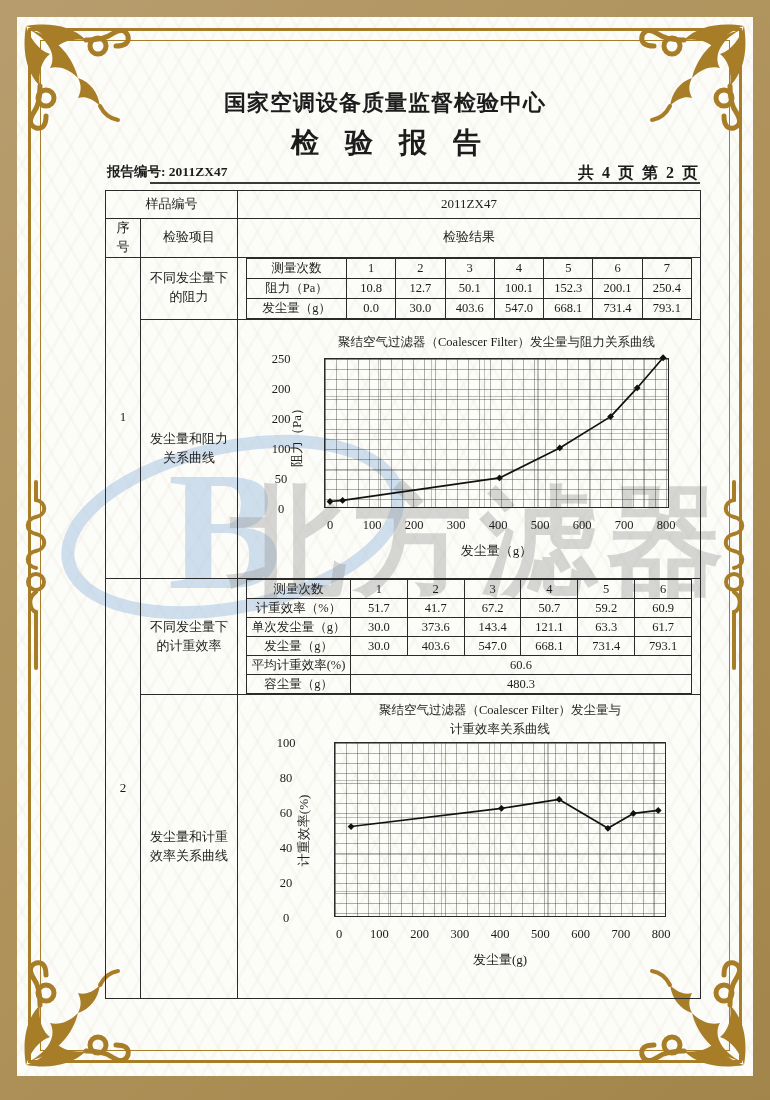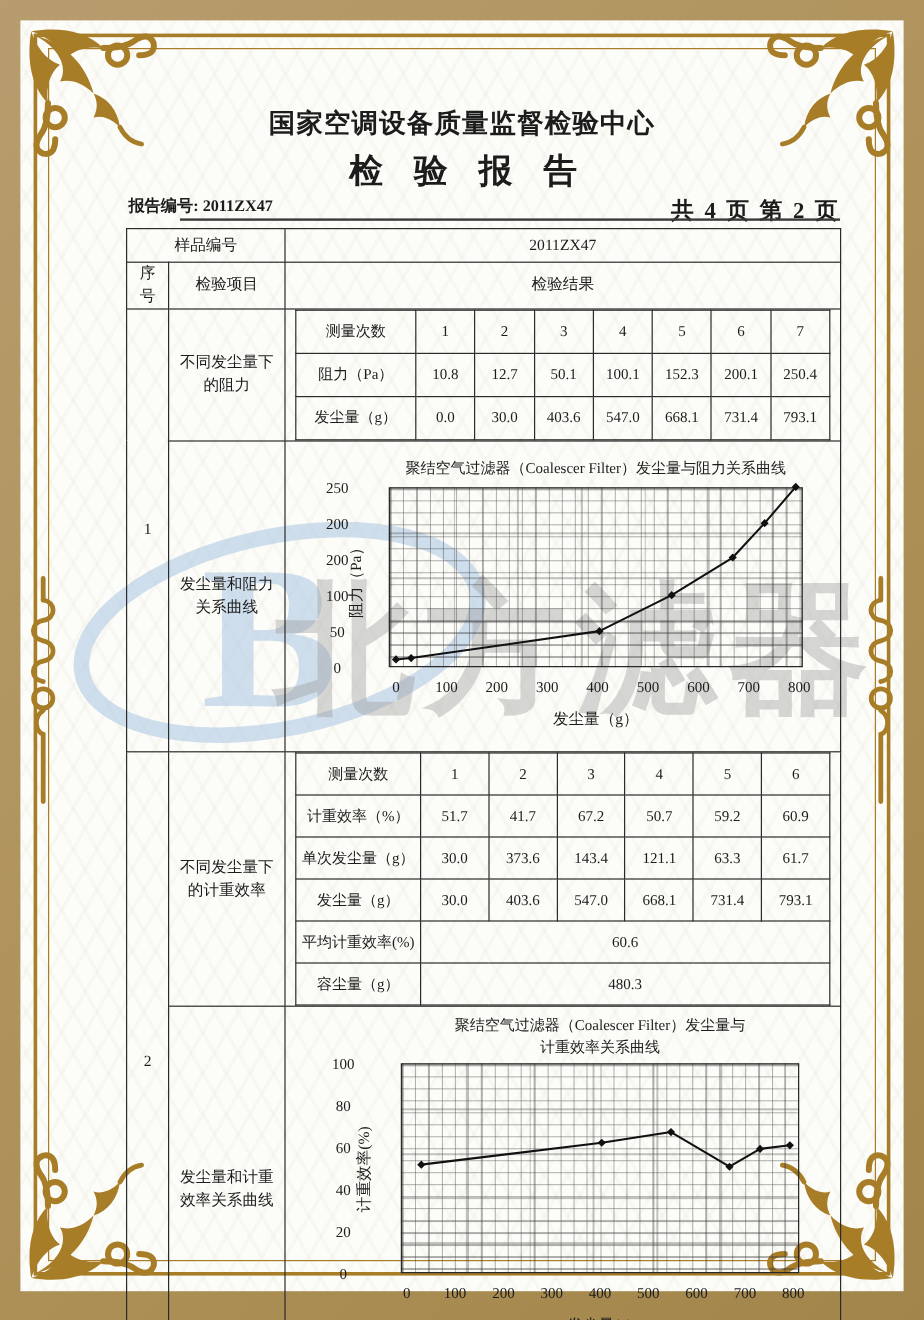--- a/index.html
+++ b/index.html
@@ -29,33 +29,33 @@
          color:#9d9d9d;opacity:.40;letter-spacing:8px;white-space:nowrap;}
   .wm-en{position:absolute;left:230px;top:596px;font-size:19px;font-weight:bold;color:#c6c6c6;
          opacity:.8;letter-spacing:2.5px;white-space:nowrap;}
   
   .content{position:absolute;inset:0;z-index:4;}
   .center-name{position:absolute;left:0;right:0;top:88px;text-align:center;
                font-size:22px;font-weight:bold;letter-spacing:1px;}
   .report-title{position:absolute;left:28px;right:0;top:124px;text-align:center;
                 font-size:28px;font-weight:bold;letter-spacing:26px;}
   .meta-left{position:absolute;left:107px;top:163px;font-size:13.5px;font-weight:bold;}
-  .meta-right{position:absolute;right:70px;top:163px;font-size:19px;font-weight:bold;letter-spacing:2px;}
+  .meta-right{position:absolute;right:70px;top:163px;font-size:16px;font-weight:bold;letter-spacing:2px;}
   .meta-rule{position:absolute;left:150px;right:70px;top:182px;height:1.5px;background:#3a3a3a;}
   
   table.main{position:absolute;left:105px;top:190px;width:595px;border-collapse:collapse;
              table-layout:fixed;font-size:13px;}
   table.main>tbody>tr>td{border:1.5px solid #2b2b2b;text-align:center;vertical-align:middle;
              padding:0 8px;line-height:1.45;}
   td.nopad{padding:0;}
   .h27{height:27px;} .h30{height:30px;}
   td.sampleval{text-align:left;padding-left:8px;}
   
   table.inner{width:100%;border-collapse:collapse;font-size:12.5px;table-layout:fixed;}
-  table.inner td{border:1px solid #2b2b2b;text-align:center;vertical-align:middle;padding:8px 2px;}
+  table.inner td{border:1px solid #2b2b2b;text-align:center;vertical-align:middle;padding:0 2px;}
   table.t-res{height:58px;} table.t-res td{height:19px;}
   table.t-eff{height:109px;} table.t-eff td{height:18px;}
   td.ilabel{font-weight:normal;}
   
   .chart-wrap{position:relative;width:100%;}
   .cw1{height:258px;} .cw2{height:303px;}
   .chart{position:absolute;inset:0;}
   .c-title{position:absolute;text-align:center;font-size:12.5px;white-space:nowrap;}
   .plotbox{position:absolute;border:1.5px solid #2a2a2a;box-sizing:border-box;
     background-image:

